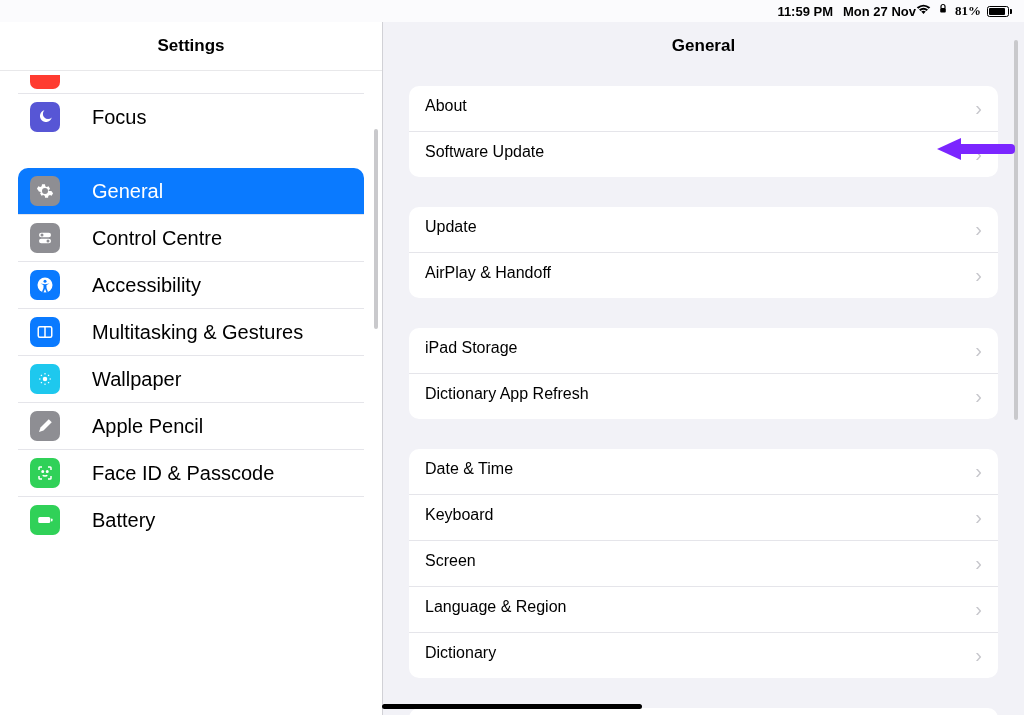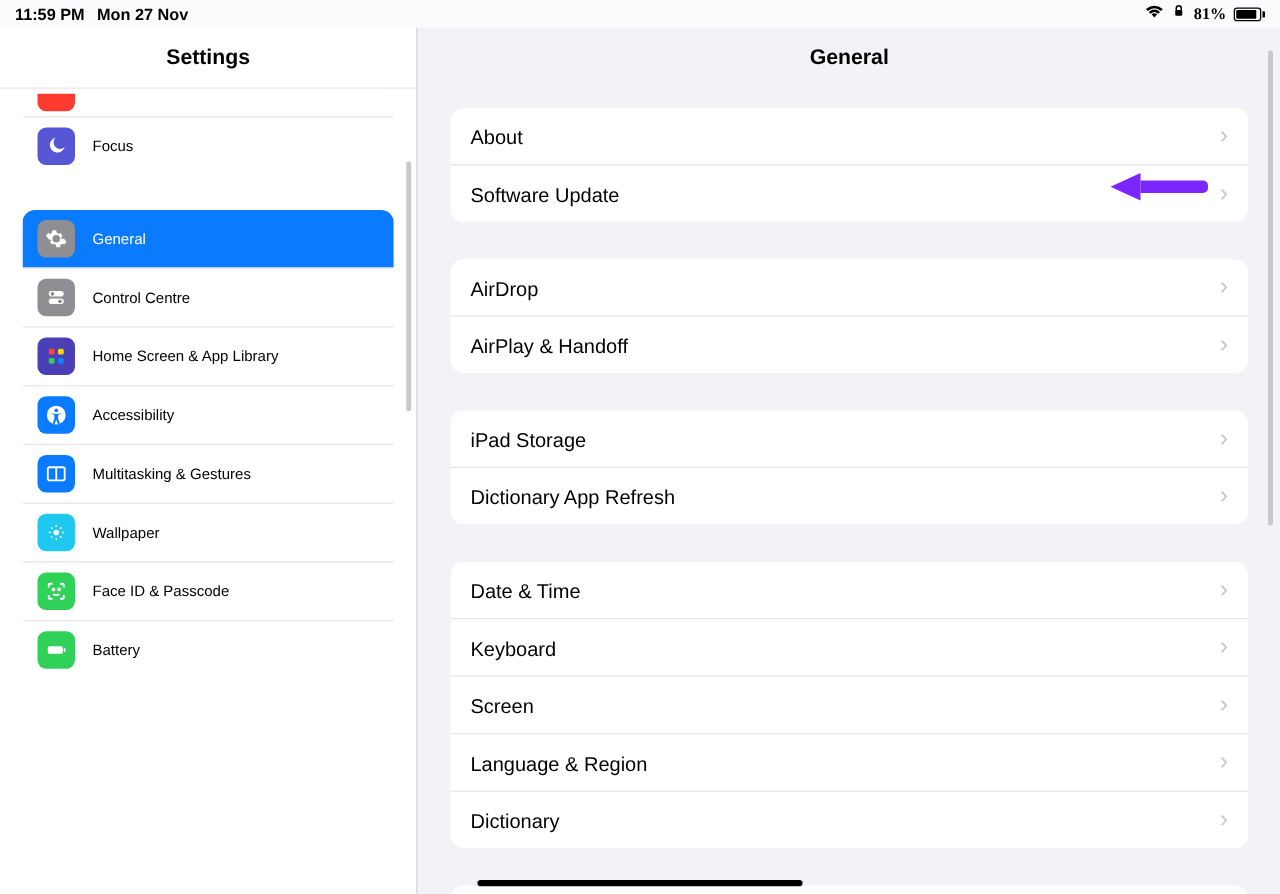--- a/index.html
+++ b/index.html
@@ -4,36 +4,36 @@
 <style>
 * { margin: 0; padding: 0; box-sizing: border-box; }
 body {
   width: 1024px; height: 715px;
   font-family: -apple-system, "Helvetica Neue", Arial, sans-serif;
   background: #f2f2f7;
   overflow: hidden;
   position: relative;
 }
 .status-bar {
-  display: flex; justify-content: space-between; align-items: center;
+  display: flex; justify-content: flex-end; align-items: center;
   padding: 4px 12px; font-size: 13px; font-weight: 600;
   background: #fbfbfd; height: 22px;
 }
 .status-left { display: flex; gap: 10px; }
 .status-right { display: flex; align-items: center; gap: 6px; font-family: Liberation Serif, serif; }
 .wifi-icon { width: 15px; height: 11px; }
 .battery-icon { display: inline-flex; align-items: center; }
 .battery-body { width: 22px; height: 11px; border: 1px solid #000; border-radius: 2.5px; position: relative; }
 .battery-fill { position: absolute; left: 1px; top: 1px; bottom: 1px; width: 80%; background: #000; border-radius: 1px; }
 .battery-tip { width: 2px; height: 5px; background: #000; margin-left: 1px; border-radius: 0 1px 1px 0; }
 .rotation-lock { width: 12px; height: 12px; }
 
 .container { display: flex; height: calc(715px - 22px); }
 .sidebar {
-  width: 334px; background: #fff;
+  width: 383px; background: #fff;
   border-right: 1px solid #d1d1d6;
   display: flex; flex-direction: column;
 }
 .sidebar-header {
   text-align: center; padding: 14px 0;
   border-bottom: 1px solid #e8e8ea;
 }
 .sidebar-title { font-size: 17px; font-weight: 700; }
 .sidebar-scroll { overflow-y: auto; flex: 1; position: relative; }
 
@@ -45,39 +45,39 @@
   cursor: pointer;
 }
 .sidebar-item:first-child { border-top: none; }
 .sidebar-item.partial-top { min-height: 22px; padding-top: 0; padding-bottom: 0; height: 18px; }
 .sidebar-item.active { background: #0a7aff; color: #fff; }
 .s-icon {
   width: 30px; height: 30px; border-radius: 7px;
   display: flex; align-items: center; justify-content: center;
   flex-shrink: 0;
 }
-.s-label { font-size: 12px; }
+.s-label { font-size: 20px; margin-left: 18px; }
 
 .scroll-indicator {
   position: absolute; right: 4px; top: 58px; width: 4px; height: 200px;
   background: #c9c9cc; border-radius: 2px;
 }
 
 .detail {
   flex: 1; background: #f2f2f7; overflow-y: auto;
   position: relative;
 }
 .detail-header { text-align: center; padding: 14px 0; }
 .detail-title { font-size: 17px; font-weight: 700; }
 .detail-body { padding: 16px 26px 0 26px; }
 .detail-group {
   background: #fff; border-radius: 10px; margin-bottom: 30px; overflow: hidden;
 }
 .detail-item {
-  display: flex; justify-content: space-between; align-items: flex-end;
+  display: flex; justify-content: space-between; align-items: flex-start;
   padding: 11px 16px; min-height: 44px;
   border-top: 0.5px solid #e5e5ea;
   cursor: pointer;
 }
 .detail-item:first-child { border-top: none; }
 .d-label { font-size: 16px; }
 .chevron { color: #c7c7cc; font-size: 20px; font-weight: 300; }
 
 .arrow-annotation {
   position: absolute; left: 554px; top: 116px;
@@ -165,31 +165,20 @@
               <svg viewBox="0 0 24 24" width="18" height="18" fill="#fff">
                 <rect x="4" y="5" width="16" height="6" rx="3"></rect>
                 <rect x="4" y="13" width="16" height="6" rx="3"></rect>
                 <circle cx="8" cy="8" r="2" fill="#8e8e93"></circle>
                 <circle cx="16" cy="16" r="2" fill="#8e8e93"></circle>
               </svg>
             </div>
             <div class="s-label">Control Centre</div>
           </div>
           <div class="sidebar-item">
-            <div class="s-icon" style="background: rgb(74, 63, 181);">
-              <svg viewBox="0 0 24 24" width="16" height="16">
-                <rect x="3" y="3" width="7" height="7" rx="2" fill="#ff453a"></rect>
-                <rect x="14" y="3" width="7" height="7" rx="2" fill="#ffd60a"></rect>
-                <rect x="3" y="14" width="7" height="7" rx="2" fill="#30d158"></rect>
-                <rect x="14" y="14" width="7" height="7" rx="2" fill="#0a84ff"></rect>
-              </svg>
-            </div>
-            <div class="s-label">Home Screen &amp; App Library</div>
-          </div>
-          <div class="sidebar-item">
             <div class="s-icon" style="background: rgb(10, 122, 255);">
               <svg viewBox="0 0 24 24" width="18" height="18" fill="#fff">
                 <circle cx="12" cy="12" r="10" fill="#fff"></circle>
                 <circle cx="12" cy="7" r="2" fill="#0a7aff"></circle>
                 <path d="M6 10l6 1 6-1-4 2v4l2 5-2 1-2-5-2 5-2-1 2-5v-4z" fill="#0a7aff"></path>
               </svg>
             </div>
             <div class="s-label">Accessibility</div>
           </div>
           <div class="sidebar-item">
@@ -204,20 +193,28 @@
           <div class="sidebar-item">
             <div class="s-icon" style="background: rgb(30, 200, 238);">
               <svg viewBox="0 0 24 24" width="18" height="18" fill="#fff">
                 <circle cx="12" cy="12" r="3"></circle>
                 <g stroke="#fff" stroke-width="1.5">
                   <path d="M12 4v2M12 18v2M4 12h2M18 12h2M6.5 6.5l1.4 1.4M16.1 16.1l1.4 1.4M6.5 17.5l1.4-1.4M16.1 7.9l1.4-1.4"></path>
                 </g>
               </svg>
             </div>
             <div class="s-label">Wallpaper</div>
+          </div>
+          <div class="sidebar-item">
+            <div class="s-icon" style="background: rgb(142, 142, 147);">
+              <svg viewBox="0 0 24 24" width="18" height="18" fill="#fff">
+                <path d="M4 20l2-6L17 3l4 4L10 18l-6 2z"></path>
+              </svg>
+            </div>
+            <div class="s-label">Apple Pencil</div>
           </div>
           <div class="sidebar-item">
             <div class="s-icon" style="background: rgb(48, 209, 88);">
               <svg viewBox="0 0 24 24" width="18" height="18" fill="none" stroke="#fff" stroke-width="2">
                 <path d="M4 8V5a1 1 0 0 1 1-1h3M20 8V5a1 1 0 0 0-1-1h-3M4 16v3a1 1 0 0 0 1 1h3M20 16v3a1 1 0 0 1-1 1h-3"></path>
                 <circle cx="9" cy="10" r="1" fill="#fff"></circle>
                 <circle cx="15" cy="10" r="1" fill="#fff"></circle>
                 <path d="M9 15c1 1.3 5 1.3 6 0"></path>
               </svg>
             </div>
@@ -247,21 +244,21 @@
             <div class="d-label">About</div>
             <div class="chevron">›</div>
           </div>
           <div class="detail-item">
             <div class="d-label">Software Update</div>
             <div class="chevron">›</div>
           </div>
         </div>
         <div class="detail-group">
           <div class="detail-item">
-            <div class="d-label">AirDrop</div>
+            <div class="d-label">Update</div>
             <div class="chevron">›</div>
           </div>
           <div class="detail-item">
             <div class="d-label">AirPlay &amp; Handoff</div>
             <div class="chevron">›</div>
           </div>
         </div>
         <div class="detail-group">
           <div class="detail-item">
             <div class="d-label">iPad Storage</div>

